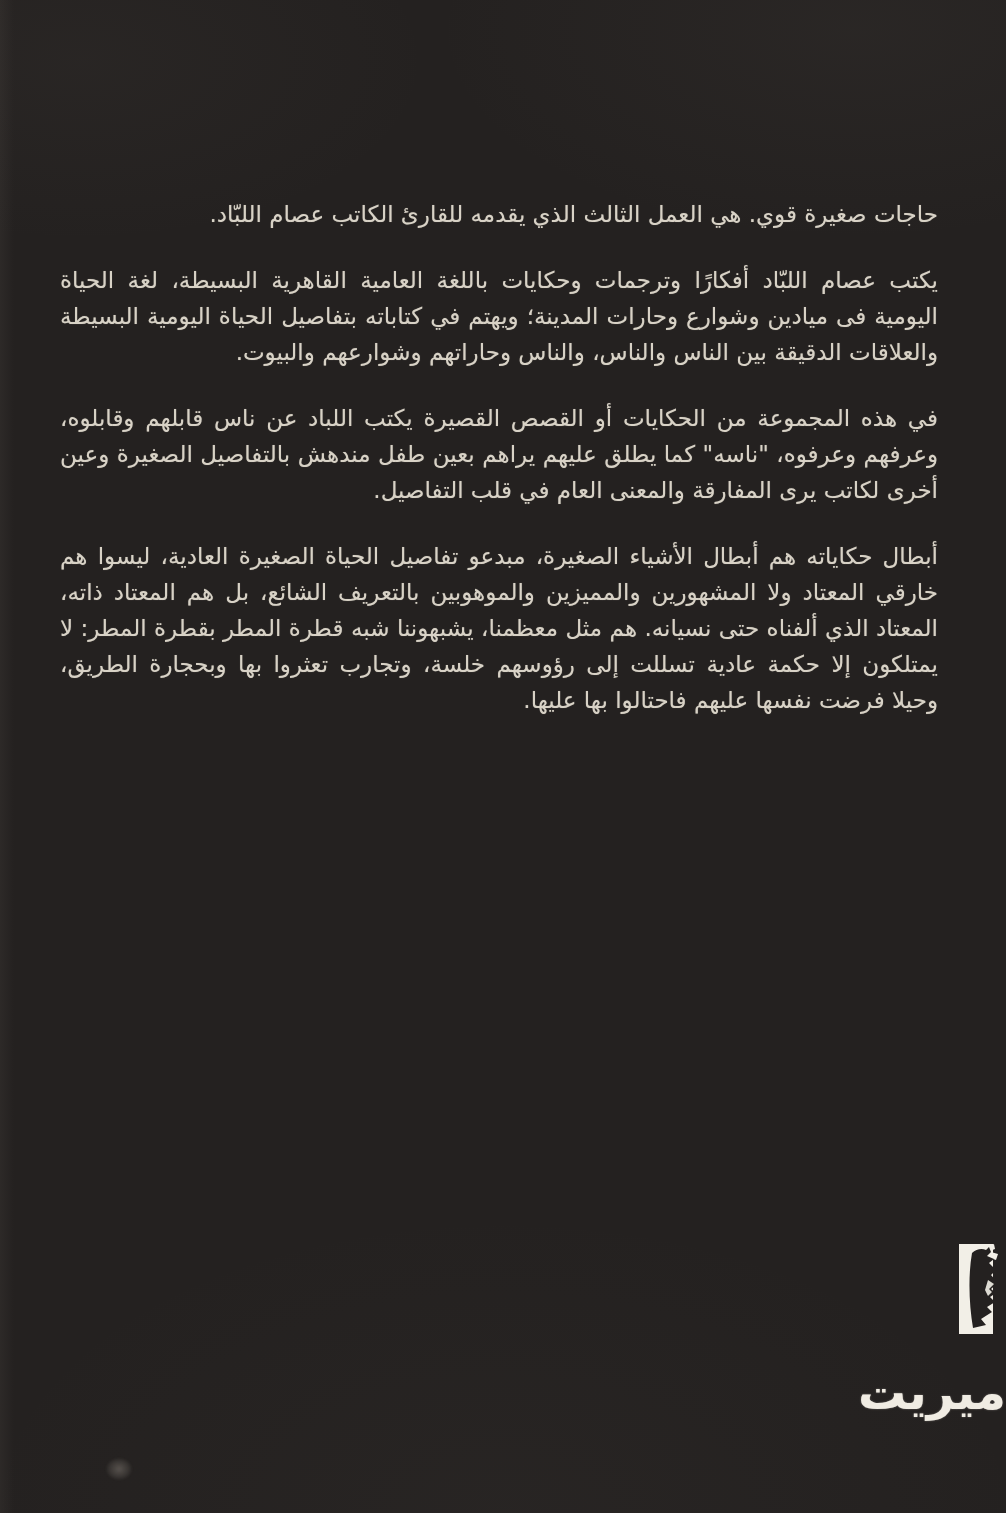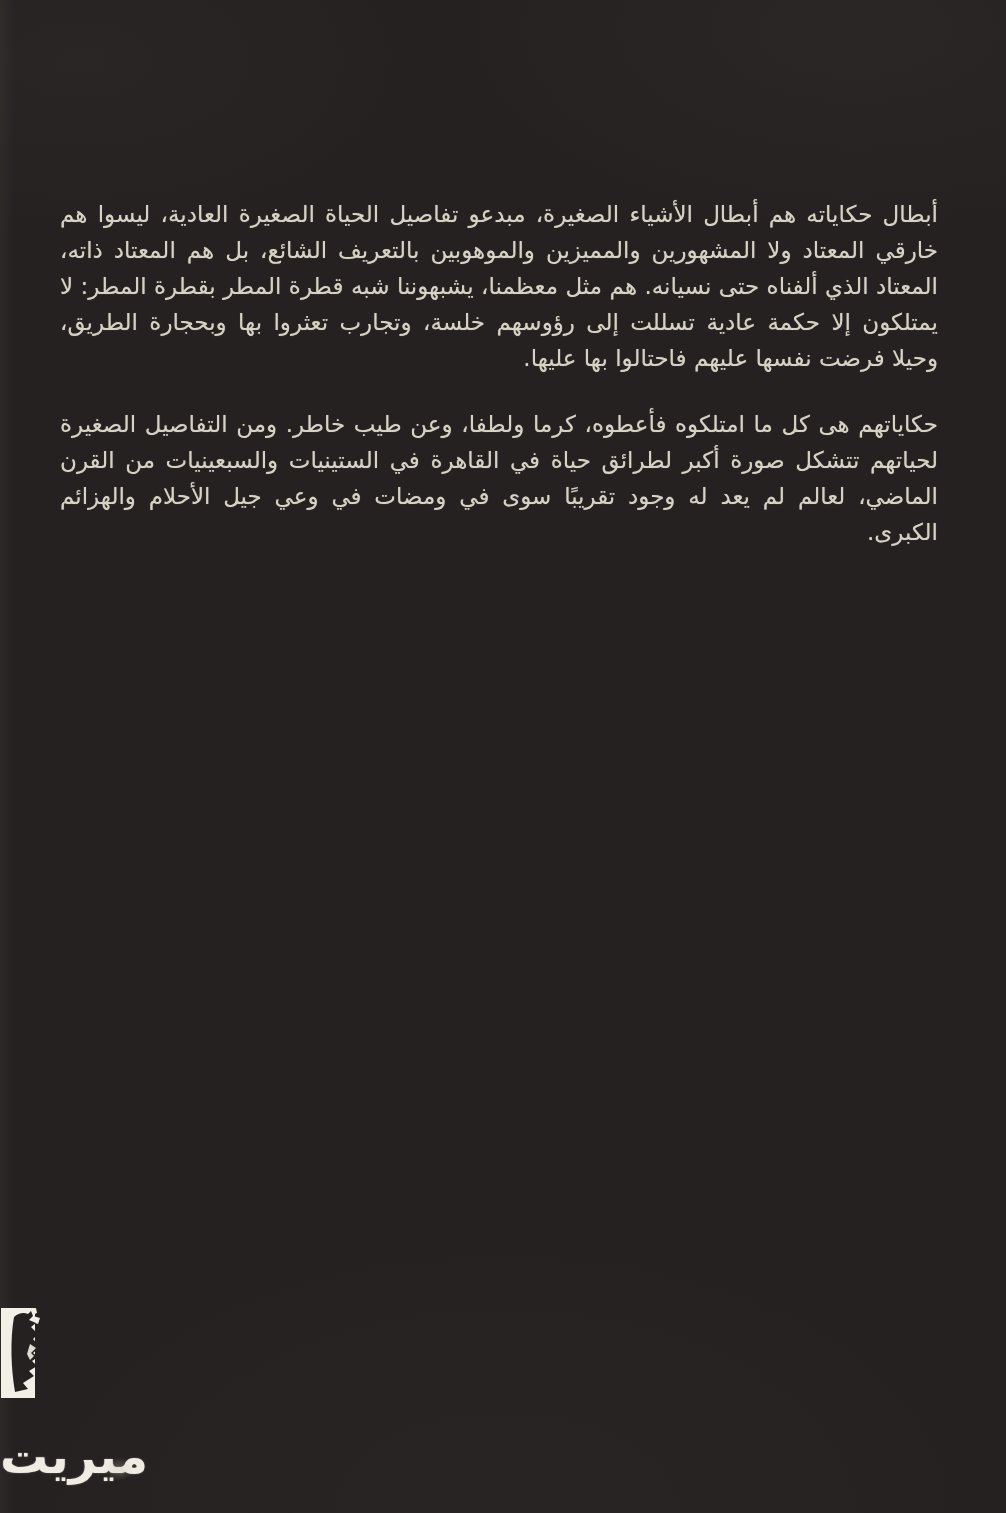--- a/index.html
+++ b/index.html
@@ -35,25 +35,26 @@
     text-align: justify;
     text-align-last: right;
     text-shadow: 0 0 1px rgba(216,210,198,0.45);
   }
   .blurb p {
     margin: 0 0 30px 0;
     padding: 0;
   }
   .publisher {
     position: absolute;
-    top: 1308px;
+    top: 1244px;
     left: 0;
     right: 0;
-    text-align: left;
+    text-align: right;
     direction: rtl;
+    padding-left: 16px;
   }
   .publisher .logo-mark {
     display: inline-block;
     margin-right: 8px; 
   }
   .publisher .publisher-name {
     margin-top: 26px;
     color: #f0ece3;
     font-size: 48px;
     font-weight: bold;
@@ -70,22 +71,24 @@
     background: radial-gradient(ellipse at center, rgba(205,195,182,0.30), rgba(205,195,182,0.10) 55%, rgba(0,0,0,0) 75%);
     filter: blur(1px);
   }
 </style>
 </head>
 <body>
 
 <div class="cover">
 
   <div class="blurb">
+    <p>حاجات صغيرة قوي. هي العمل الثالث الذي يقدمه للقارئ الكاتب عصام اللبّاد.</p>
+    <p>يكتب عصام اللبّاد أفكارًا وترجمات وحكايات باللغة العامية القاهرية البسيطة، لغة الحياة اليومية فى ميادين وشوارع وحارات المدينة؛ ويهتم في كتاباته بتفاصيل الحياة اليومية البسيطة والعلاقات الدقيقة بين الناس والناس، والناس وحاراتهم وشوارعهم والبيوت.</p>
+    <p>في هذه المجموعة من الحكايات أو القصص القصيرة يكتب اللباد عن ناس قابلهم وقابلوه، وعرفهم وعرفوه، "ناسه" كما يطلق عليهم يراهم بعين طفل مندهش بالتفاصيل الصغيرة وعين أخرى لكاتب يرى المفارقة والمعنى العام في قلب التفاصيل.</p>
     <p>أبطال حكاياته هم أبطال الأشياء الصغيرة، مبدعو تفاصيل الحياة الصغيرة العادية، ليسوا هم خارقي المعتاد ولا المشهورين والمميزين والموهوبين بالتعريف الشائع، بل هم المعتاد ذاته، المعتاد الذي ألفناه حتى نسيانه. هم مثل معظمنا، يشبهوننا شبه قطرة المطر بقطرة المطر: لا يمتلكون إلا حكمة عادية تسللت إلى رؤوسهم خلسة، وتجارب تعثروا بها وبحجارة الطريق، وحيلا فرضت نفسها عليهم فاحتالوا بها عليها.</p>
-    <p>حكاياتهم هى كل ما امتلكوه فأعطوه، كرما ولطفا، وعن طيب خاطر. ومن التفاصيل الصغيرة لحياتهم تتشكل صورة أكبر لطرائق حياة في القاهرة في الستينيات والسبعينيات من القرن الماضي، لعالم لم يعد له وجود تقريبًا سوى في ومضات في وعي جيل الأحلام والهزائم الكبرى.</p>
   </div>
 
   <div class="publisher">
     <span class="logo-mark">
       <svg width="40" height="90" viewBox="0 0 40 90" xmlns="http://www.w3.org/2000/svg" aria-hidden="true">
 
         <rect x="1" y="0" width="34" height="90" fill="#f2efe7"></rect>
 
         <path d="M30,2 l6,-2 1,5 -5,2 z" fill="#f2efe7"></path>
         <path d="M33,8 l7,2 -2,6 -6,-2 z" fill="#f2efe7"></path>

